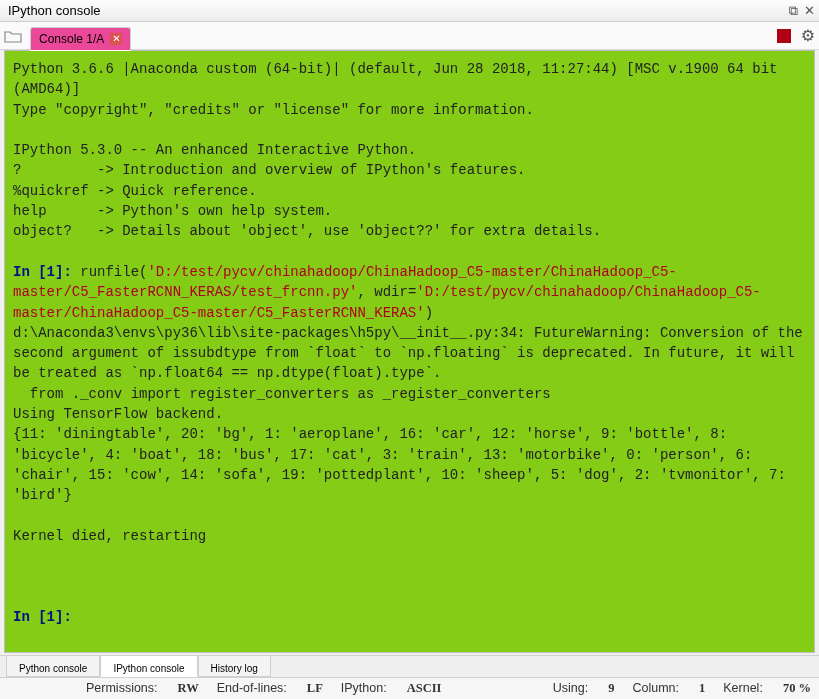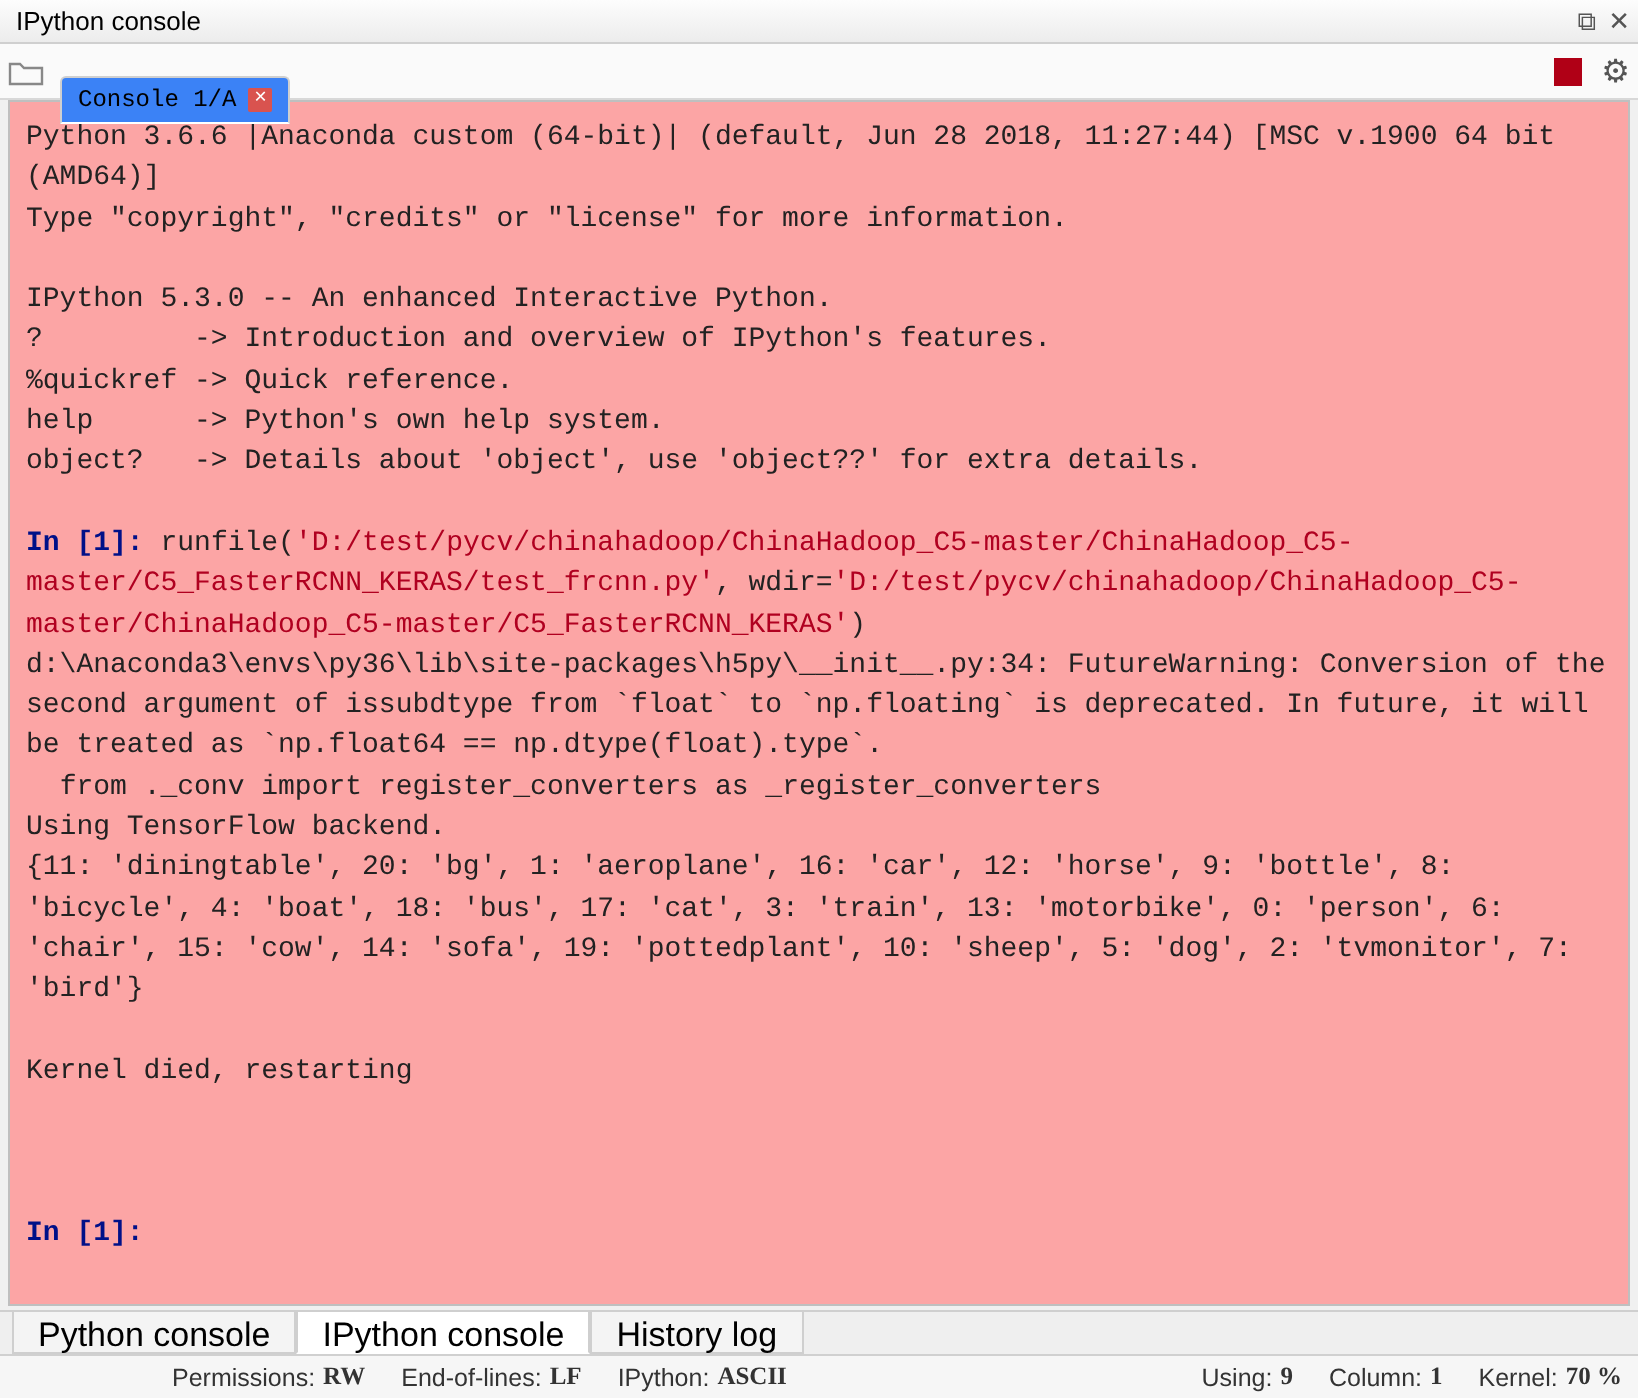--- a/index.html
+++ b/index.html
@@ -36,49 +36,48 @@
 .folder-icon {
   width: 18px; height:14px;
   display:inline-block;
   margin-right:6px;
 }
 .tab {
   display:flex;
   align-items:center;
   height: 24px;
   padding: 0 8px;
-  background: #3b82f6;
+  background: #ec4899;
   border: 1px solid #cfcfcf;
   border-bottom: 1px solid #fff;
   border-radius: 3px 3px 0 0;
   margin-left: 2px;
   position:relative;
-  top: 14px;
-  font-family: Liberation Mono, monospace;
+  top: 3px;
 }
 .tab .close-x {
   margin-left:6px;
   width:12px;height:12px;
   background:#d9534f;
   color:#fff;
   font-size:10px;
   line-height:12px;
   text-align:center;
   border-radius:1px;
 }
 .flex-spacer { flex:1; }
 .stop-square {
   width:14px;height:14px;
   background:#b00016;
   margin-right:10px;
 }
 .gear-icon { font-size:16px; color:#555; }
 .console-area {
   flex:1;
-  background:#fca5a5;
+  background:#84cc16;
   border:1px solid #bfbfbf;
   margin: 0 4px 2px 4px;
   padding: 8px 8px;
   font-family: Consolas, "Courier New", monospace;
   font-size: 14px;
   line-height: 1.45;
   color:#222;
   overflow: hidden;
   white-space: pre-wrap;
   word-wrap: break-word;
@@ -92,41 +91,41 @@
   border-top: 1px solid #cfcfcf;
   display:flex;
   align-items: stretch;
   padding-left: 6px;
 }
 .btab {
   padding: 2px 12px;
   border: 1px solid #cfcfcf;
   border-top: none;
   background:#f4f4f4;
-  font-size: 17px;
-  display:flex;
-  align-items:flex-start;
+  font-size: 10px;
+  display:flex;
+  align-items:flex-end;
   margin-right: 0;
 }
 .btab.active {
   background:#fff;
   border-bottom:1px solid #fff;
 }
 .statusbar {
   height: 22px;
   background: #f6f6f6;
   border-top: 1px solid #d0d0d0;
   display:flex;
   align-items:center;
   font-size: 12.5px;
   padding: 0 8px;
   gap: 18px;
   color:#333;
 }
-.statusbar .cell { display:flex; align-items:center; gap:4px;}
+.statusbar .cell { display:flex; gap:20px;}
 .statusbar .cell b { font-weight:bold;font-family:Liberation Serif, serif; }
 </style>
 </head>
 <body>
 
 <div class="titlebar">
   <span>IPython console</span>
   <div class="right-controls">
     <span>⧉</span>
     <span>✕</span>

